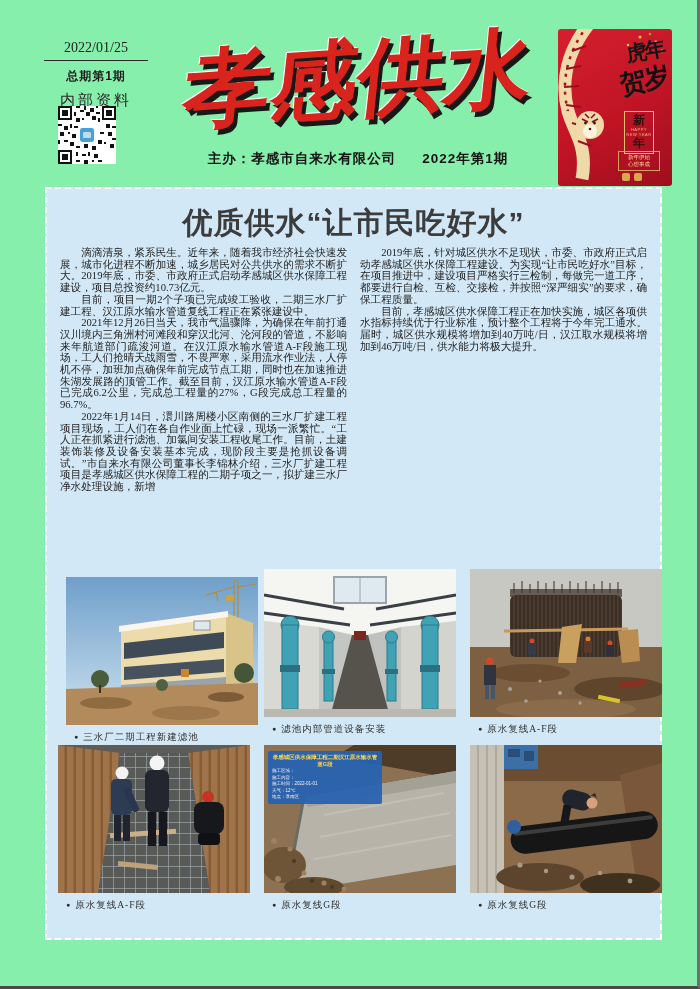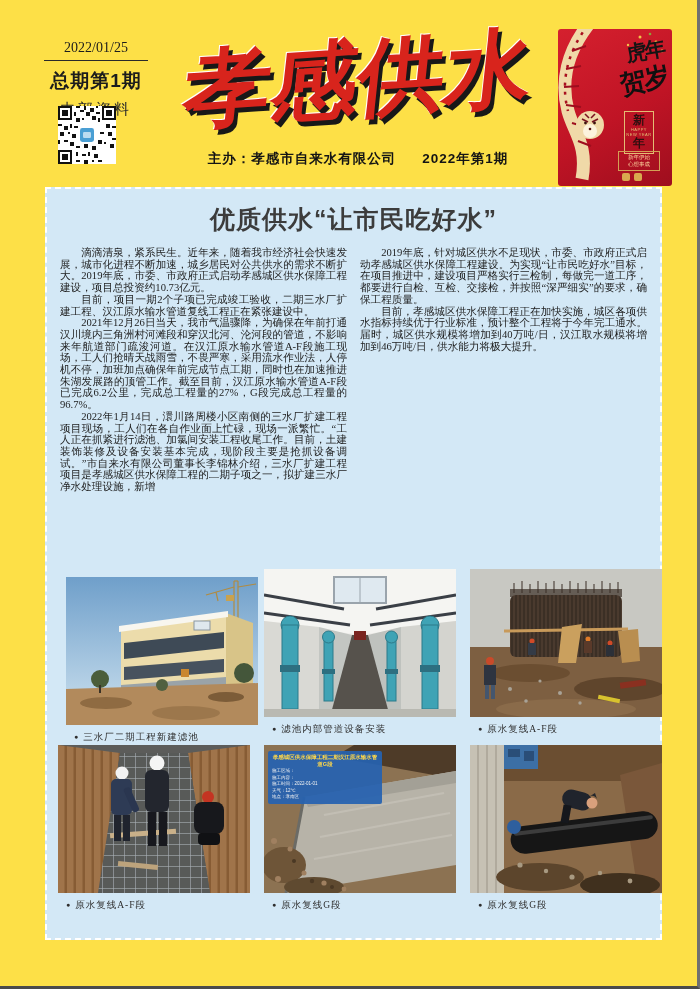--- a/index.html
+++ b/index.html
@@ -1,23 +1,23 @@
 <!DOCTYPE html>
 <html><head>
 <meta charset="utf-8">
 <style>
   html,body{margin:0;padding:0;background:#fff;}
-  .page{position:relative;width:700px;height:989px;background:#fde047;overflow:hidden;
+  .page{position:relative;width:700px;height:989px;background:#86efac;overflow:hidden;
         border-right:3px solid #707070;border-bottom:3px solid #4a4a4a;box-sizing:border-box;
         font-family:"Liberation Sans","DejaVu Sans",sans-serif;}
   
   .date-block{position:absolute;left:44px;top:40px;width:104px;text-align:center;color:#1c1c1c;}
   .date-line{font-family:"Liberation Serif","DejaVu Serif",serif;font-size:14px;padding-bottom:4px;
              border-bottom:1.5px solid #2a2a2a;}
-  .issue-line{font-size:19px;font-weight:bold;margin-top:7px;letter-spacing:1px;}
+  .issue-line{font-size:12px;font-weight:bold;margin-top:7px;letter-spacing:1px;}
   .internal-line{font-size:15px;margin-top:6px;letter-spacing:3px;color:#2a2a2a;}
   .qr{position:absolute;left:58px;top:106px;width:58px;height:58px;}
   .masthead{position:absolute;left:158px;top:18px;width:400px;height:122px;display:flex;
             align-items:center;justify-content:center;}
   .masthead span{font-size:86px;font-weight:900;color:#d8241c;letter-spacing:0px;
                  transform:skewX(-10deg) rotate(-4deg);
                  text-shadow:4px 5px 0 #181818, -1px -1px 0 #ffffff;white-space:nowrap;}
   .organizer{position:absolute;left:150px;top:150px;width:416px;text-align:center;
              font-size:13.5px;font-weight:bold;color:#141414;letter-spacing:1px;}
   .organizer .gap{display:inline-block;width:26px;}
@@ -32,21 +32,21 @@
           text-align:center;color:#2e0f0f;}
   .ny-box .nych{font-size:12px;font-weight:bold;line-height:13px;}
   .ny-box .hny{font-size:4px;color:#e4bc74;letter-spacing:.5px;line-height:5px;}
   .bless-box{position:absolute;left:60px;top:122px;width:40px;border:1px solid #d3a055;padding:2px 0;
              text-align:center;color:#ffd9a0;font-size:5.5px;line-height:7px;}
   .seals{position:absolute;left:64px;bottom:5px;display:flex;gap:4px;}
   .seals i{width:8px;height:8px;background:#d9a84e;border-radius:2px;display:block;}
   
   .panel{position:absolute;left:45px;top:187px;width:617px;height:753px;background:#d3e8f6;
          border:2px dashed #ffffff;box-sizing:border-box;}
-  .headline{position:absolute;left:0;top:14px;width:100%;text-align:center;font-size:25px;
+  .headline{position:absolute;left:0;top:14px;width:100%;text-align:center;font-size:30px;
             font-weight:600;color:#3c3c3c;letter-spacing:1px;}
   .columns{position:absolute;left:13px;top:58px;width:587px;display:flex;gap:13px;}
   .col{width:287px;height:322px;overflow:hidden;font-family:"Liberation Serif","DejaVu Serif",serif;
        font-size:10.6px;line-height:11.7px;color:#1d1d1d;text-align:justify;}
   .col p{margin:0;text-indent:2em;}
   .col p.noindent{text-indent:0;}
   
   .fig{position:absolute;width:192px;}
   .photo{position:relative;width:192px;height:148px;overflow:hidden;background:#9a9a9a;}
   .photo svg{display:block;}

